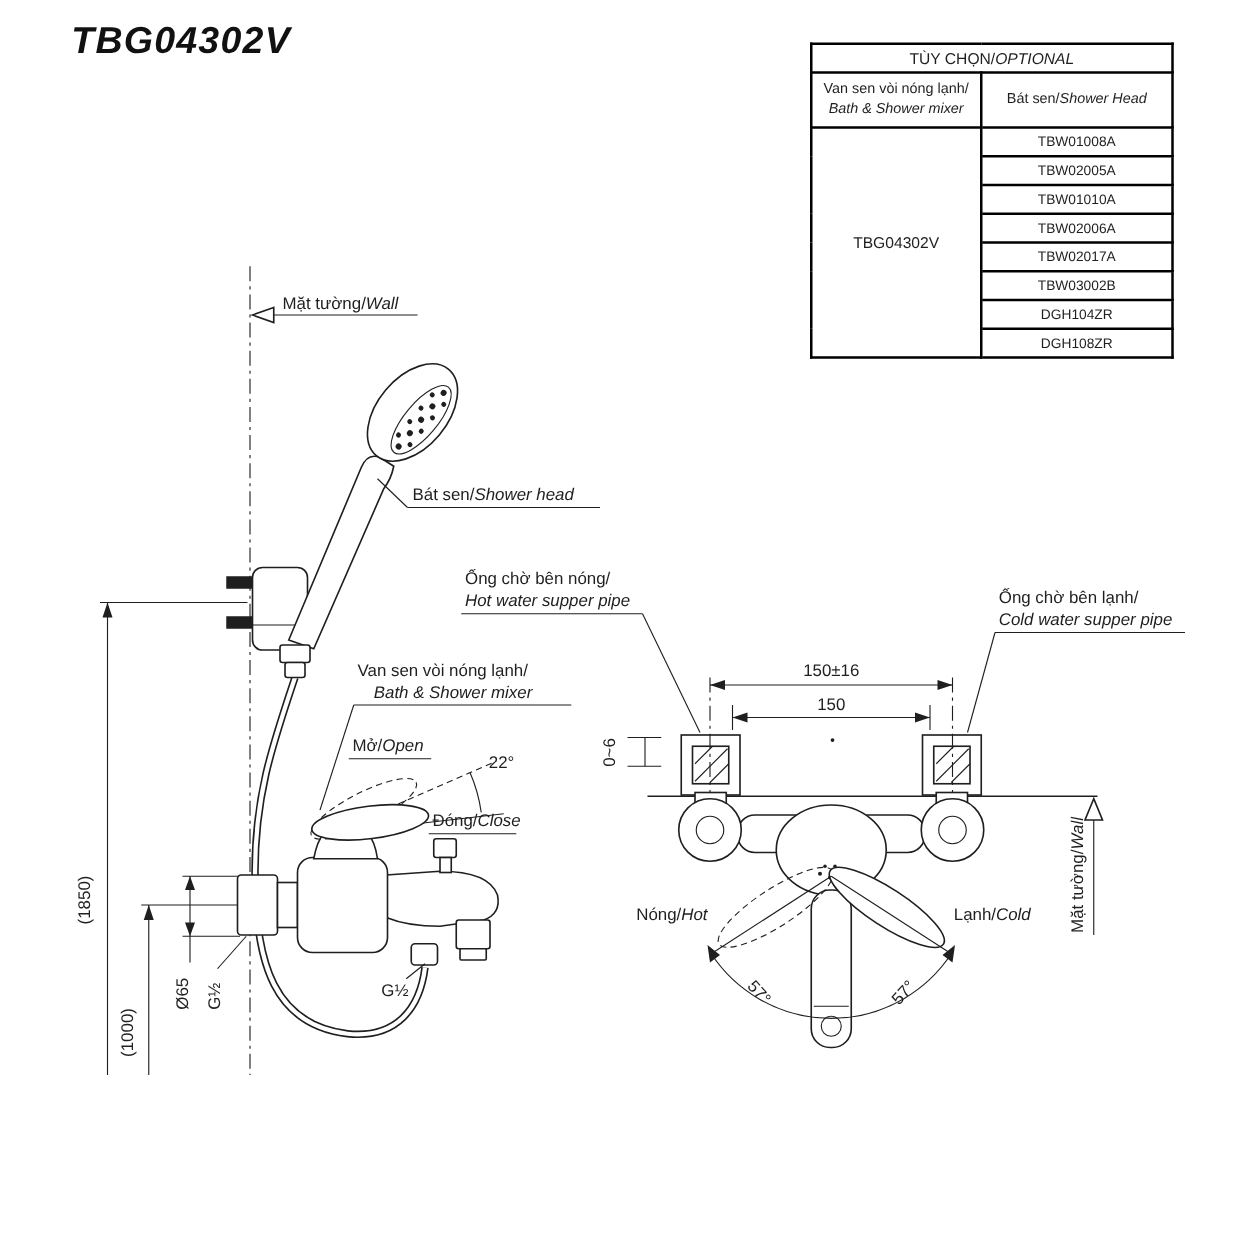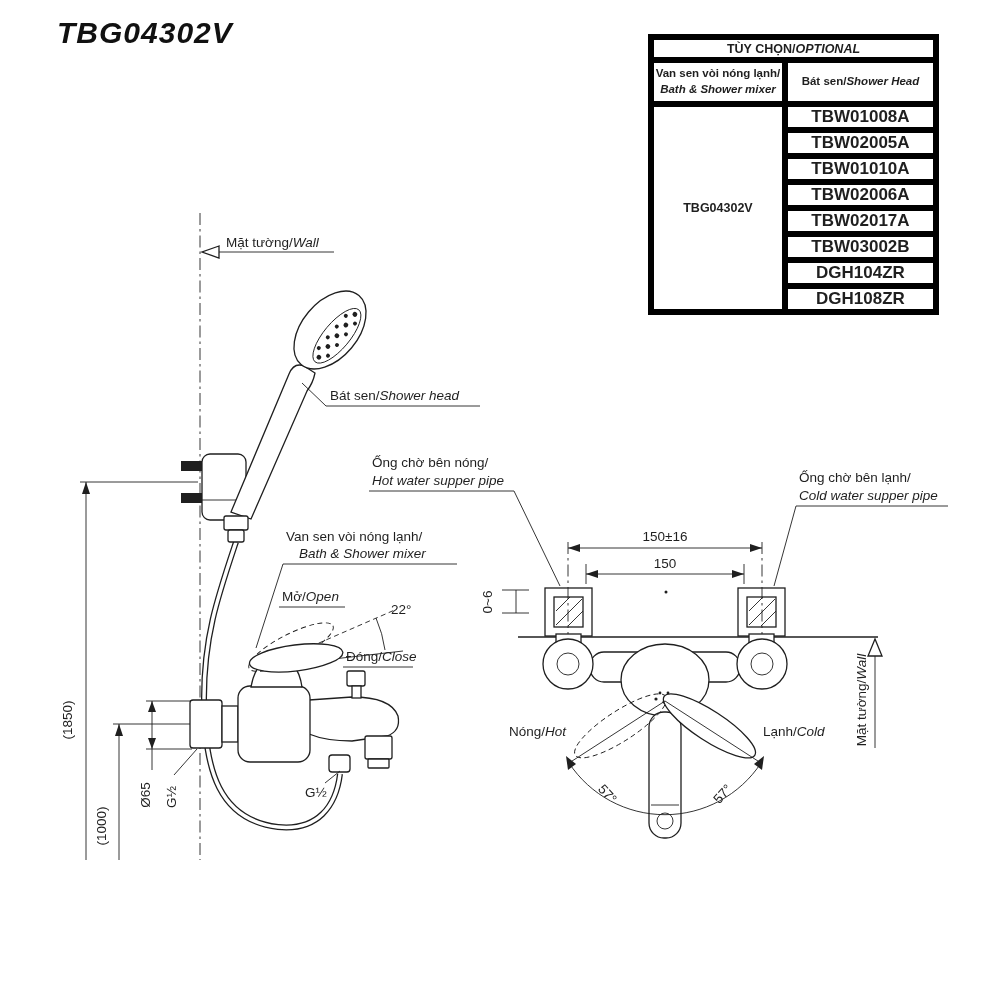--- a/index.html
+++ b/index.html
@@ -1,25 +1,25 @@
 <!DOCTYPE html>
 <html><head>
 <meta charset="utf-8">
 <style>
   * { margin:0; padding:0; box-sizing:border-box; }
   html,body { width:1000px; height:1000px; background:#fff; font-family:"Liberation Sans", sans-serif; }
   .page { position:relative; width:1000px; height:860px; background:#fff; overflow:hidden; color:#1f1f1f; }
   .title { position:absolute; left:57px; top:16px; font-size:30px; font-weight:bold; font-style:italic; color:#111; letter-spacing:1px; }
   .spec-table { position:absolute; left:648px; top:34px; width:291px; }
   .spec-table table { width:100%; border-collapse:collapse; }
-  .spec-table th, .spec-table td { border:6px solid #000000; text-align:center; vertical-align:middle; font-weight:bold; color:#1f1f1f; }
+  .spec-table th, .spec-table td { border:2px solid #000000; text-align:center; vertical-align:middle; font-weight:normal; color:#1f1f1f; }
   .t-head { height:23px; font-size:12.5px; }
   .t-colh { height:44px; font-size:11.5px; line-height:1.35; padding:2px 1px; }
   .t-model { font-size:12.5px; width:47%; }
-  .t-code { height:23px; font-size:17px; width:53%; }
+  .t-code { height:23px; font-size:11px; width:53%; }
   .it { font-style:italic; }
   svg text { font-family:"Liberation Sans", sans-serif; font-size:13.5px; fill:#1f1f1f; }
   .s  { stroke:#1f1f1f; fill:none; stroke-width:1.3; }
   .sthin { stroke:#1f1f1f; fill:none; stroke-width:0.9; }
   .sw { stroke:#1f1f1f; fill:#fff; stroke-width:1.3; }
   .fdark { fill:#1f1f1f; stroke:none; }
   .cl { stroke-dasharray:12 4 2.5 4; }
   .dsh { stroke-dasharray:5 3.5; }
   .hose-outer { stroke:#1f1f1f; stroke-width:6; fill:none; }
   .hose-inner { stroke:#fff; stroke-width:3.4; fill:none; }

